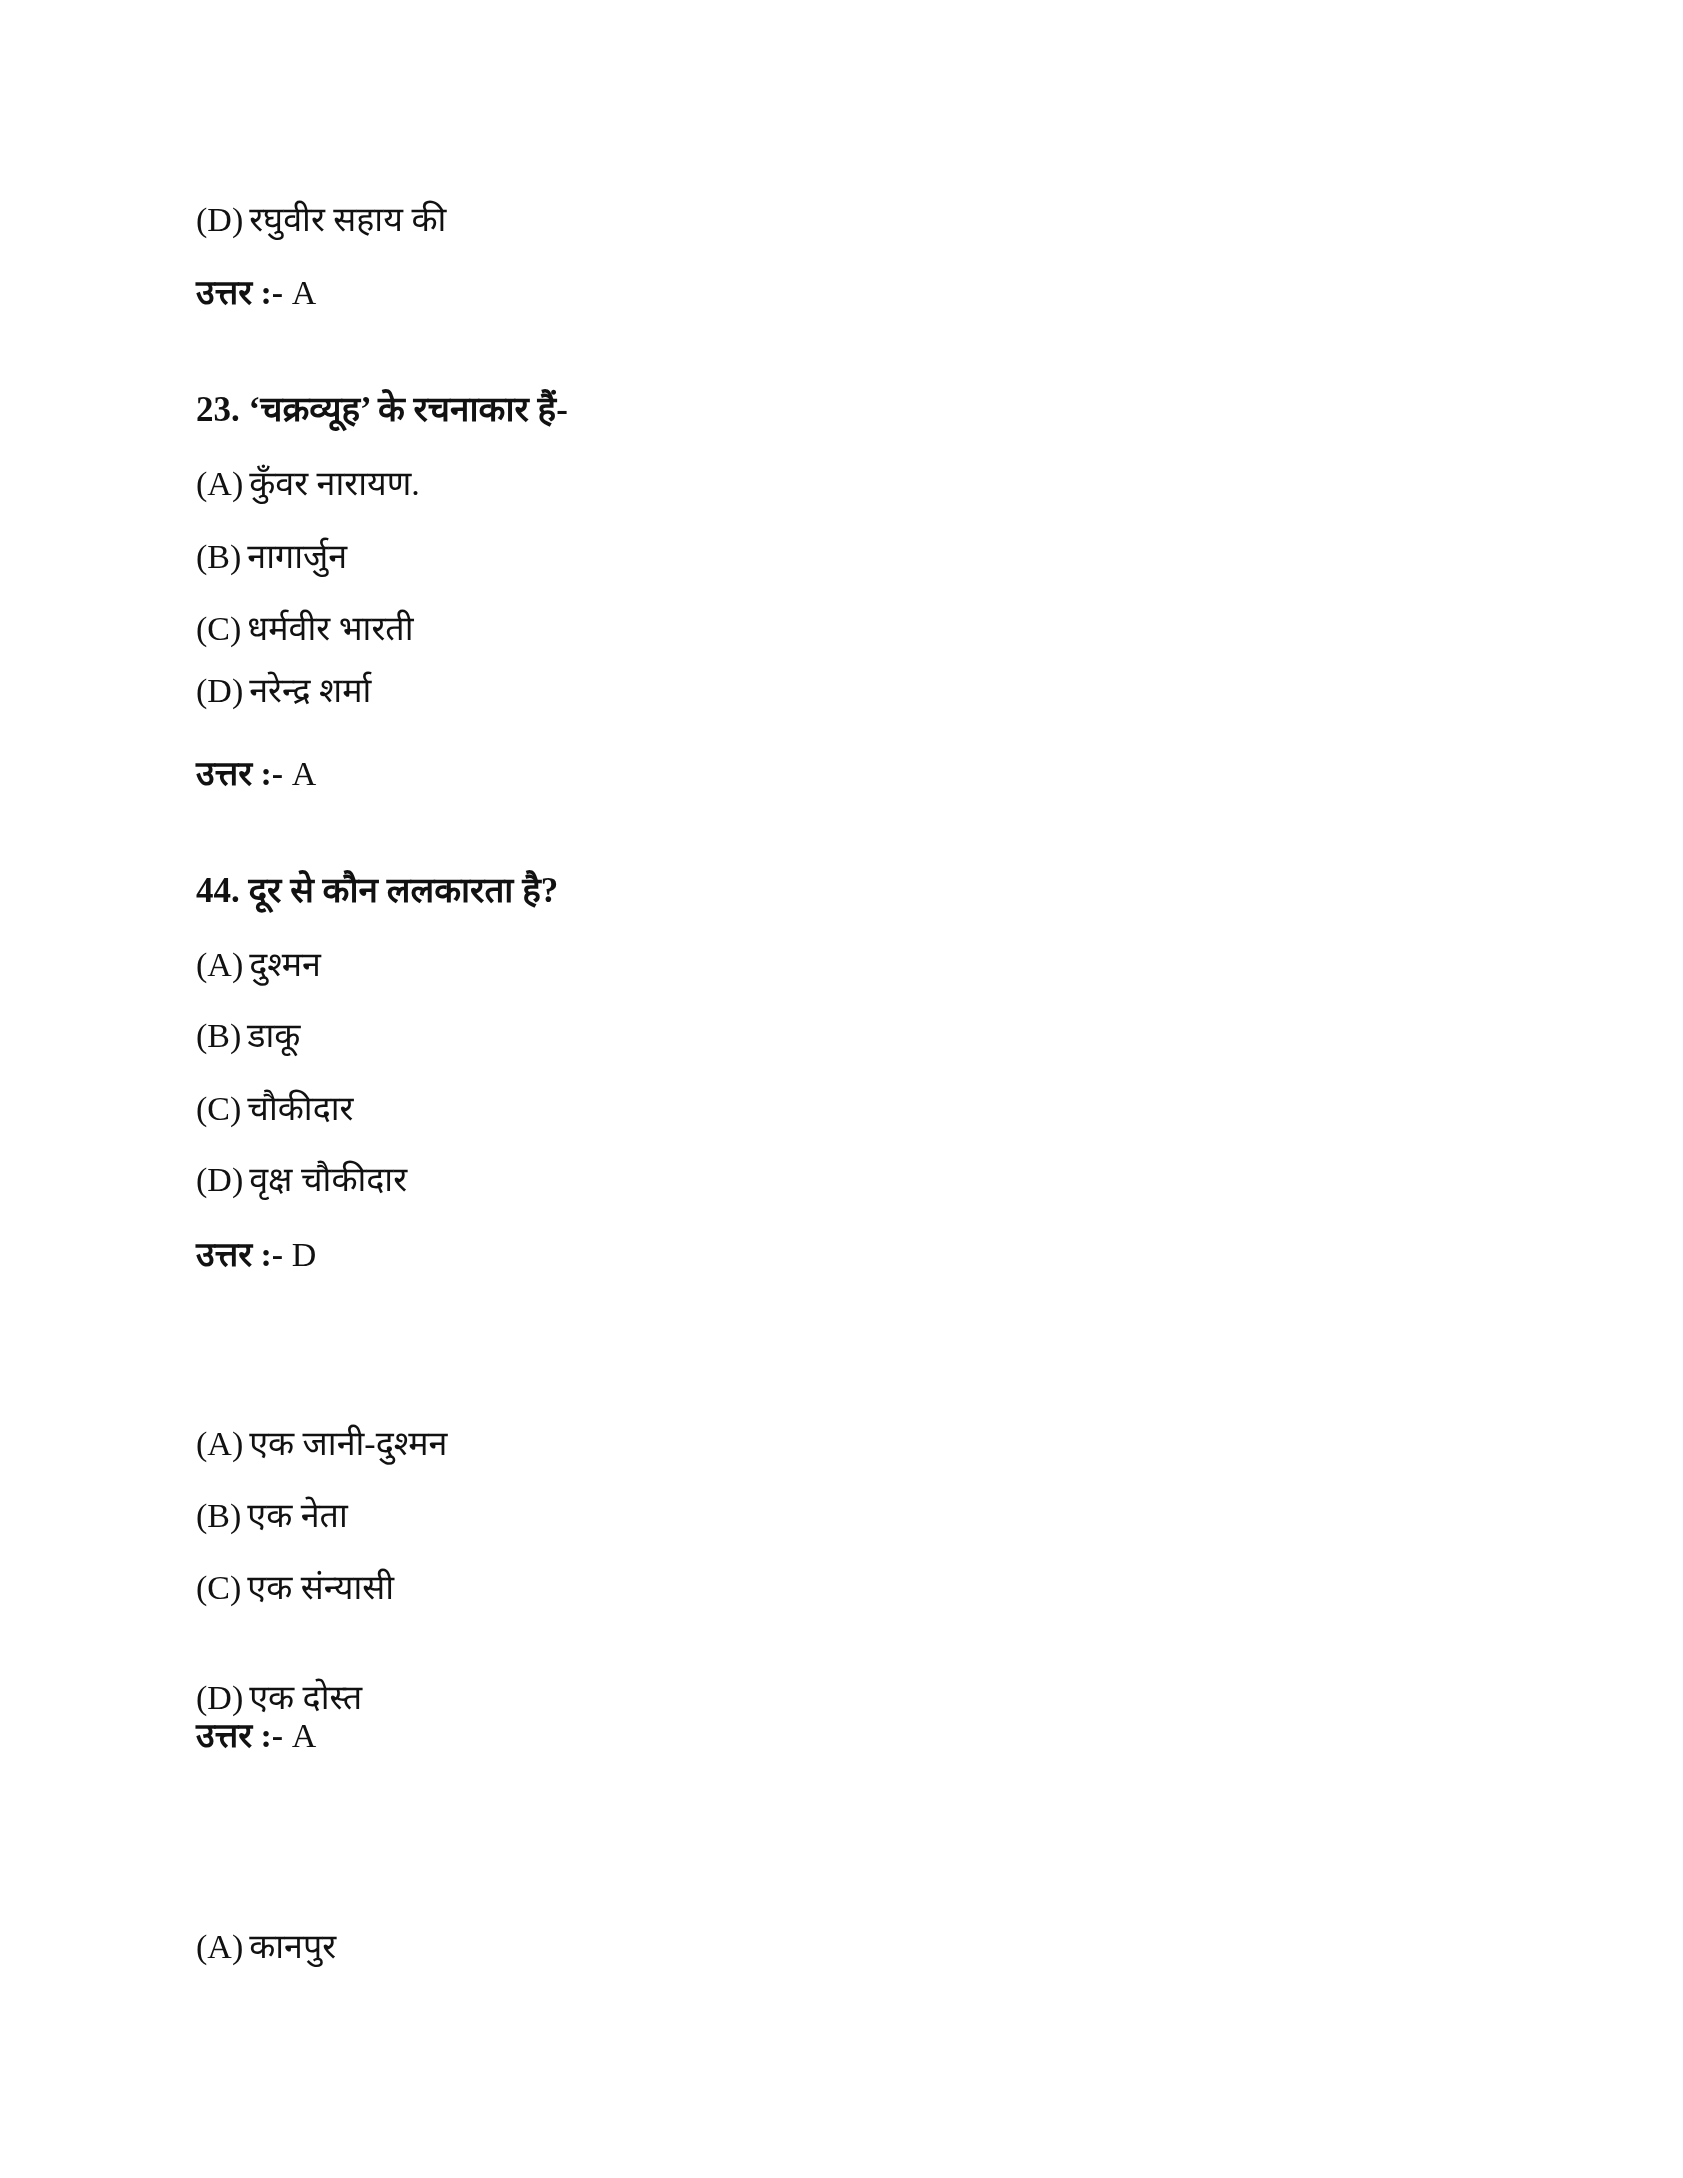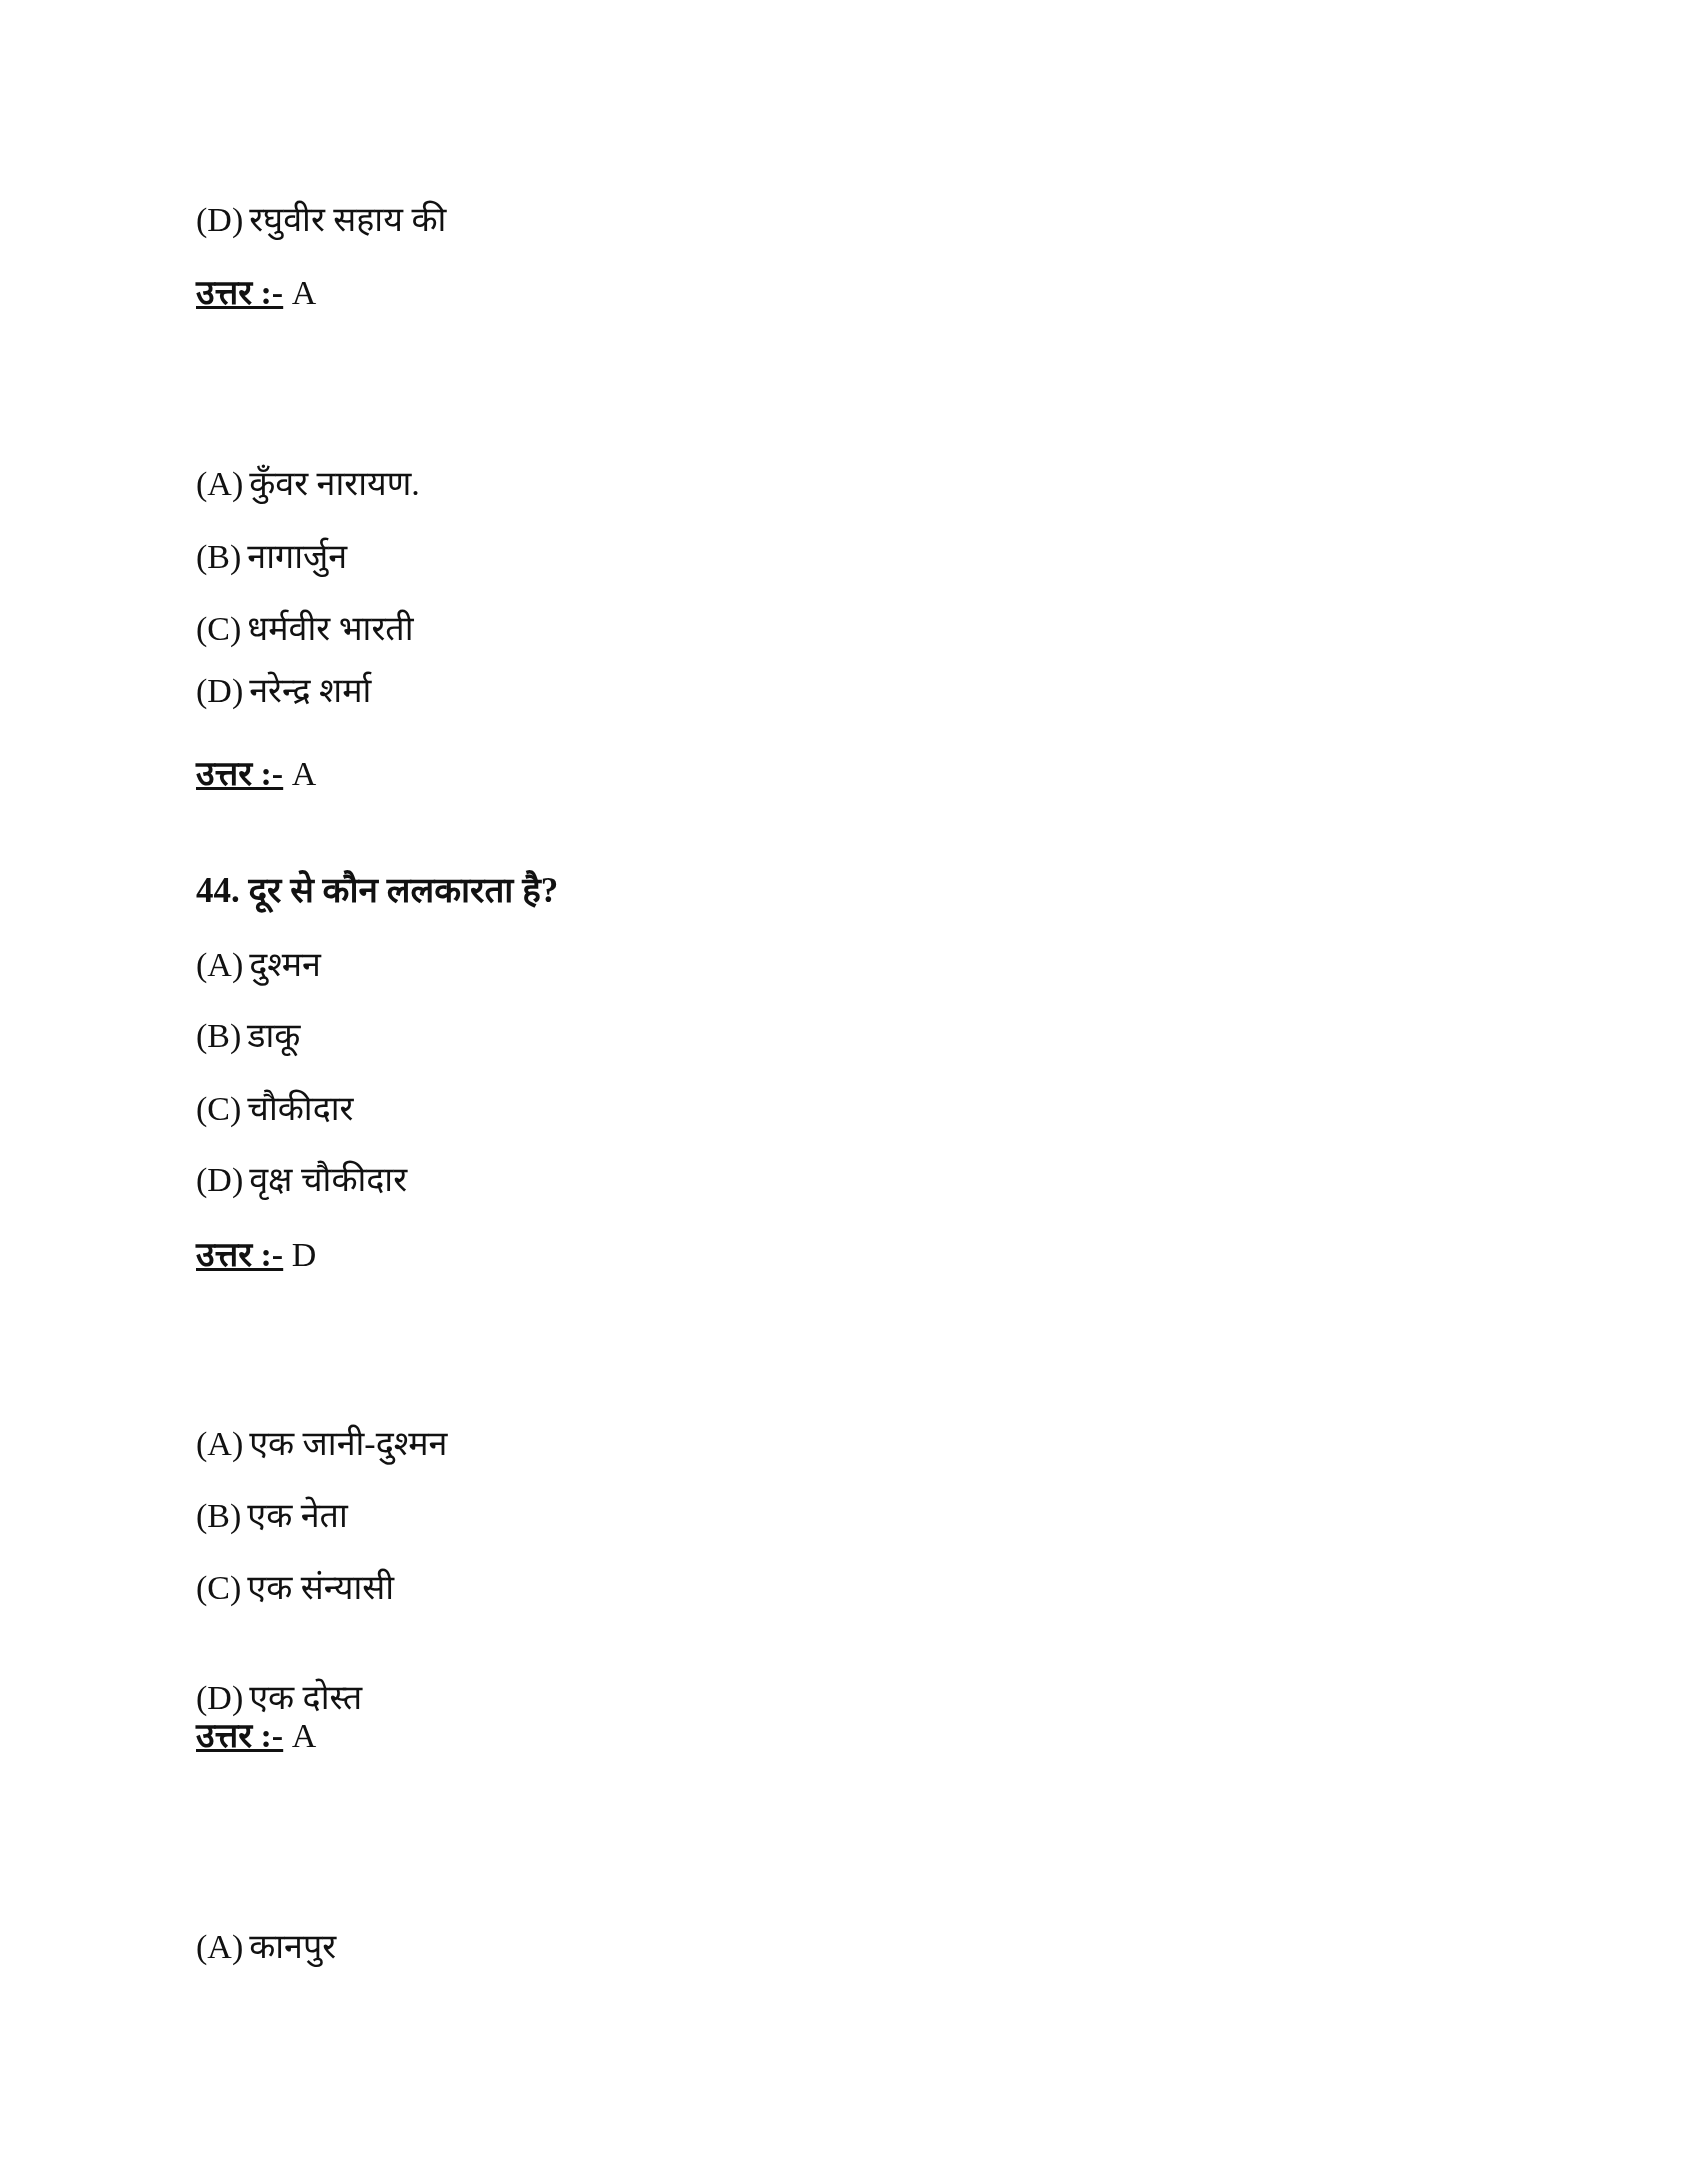--- a/index.html
+++ b/index.html
@@ -29,40 +29,43 @@
       white-space: nowrap;
       font-size: 34px;
       line-height: 44px;
     }
     .question {
       font-weight: bold;
       font-size: 35px;
     }
     .answer .ans-label {
       font-weight: bold;
-      text-decoration: underline;
     }
     .answer .ans-value {
       font-weight: normal;
     }
     .opt-key { margin-right: 6px; }
   </style>
 </head>
 <body>
 
 <div class="page">
 
   <div class="line option" style="top:198px">
     <span class="opt-key">(D)</span><span>रघुवीर सहाय की</span>
   </div>
   <div class="line answer" style="top:271px">
     <span class="ans-label">उत्तर :-</span>
     <span class="ans-value">A</span>
   </div>
 
+  <div class="line question" style="top:388px">
+    <span>23.</span>
+    <span>‘चक्रव्यूह’ के रचनाकार हैं-</span>
+  </div>
   <div class="line option" style="top:462px">
     <span class="opt-key">(A)</span><span>कुँवर नारायण.</span>
   </div>
   <div class="line option" style="top:535px">
     <span class="opt-key">(B)</span><span>नागार्जुन</span>
   </div>
   <div class="line option" style="top:607px">
     <span class="opt-key">(C)</span><span>धर्मवीर भारती</span>
   </div>
   <div class="line option" style="top:669px">

